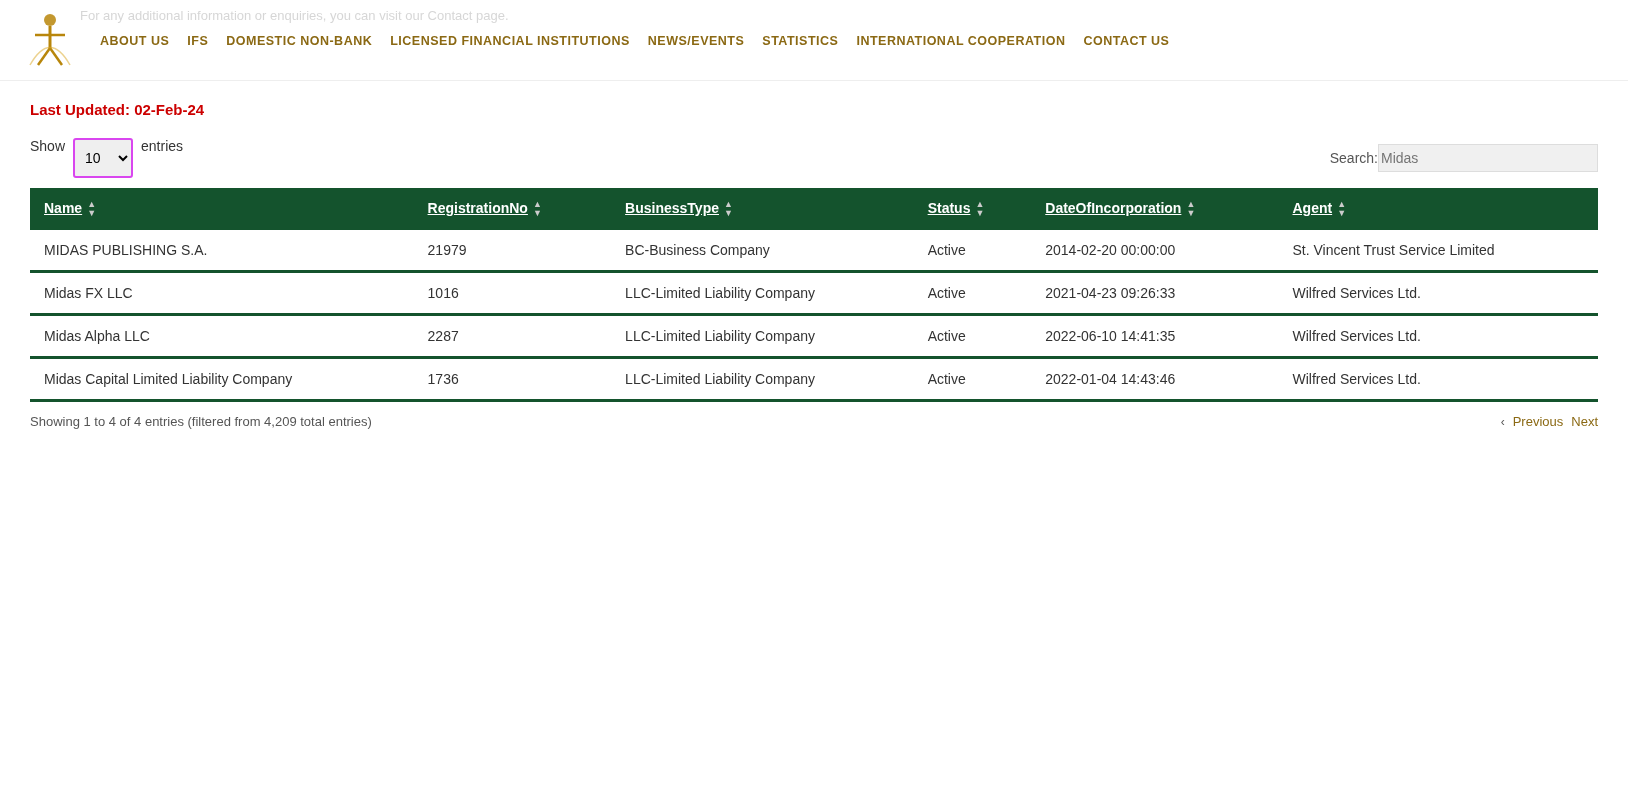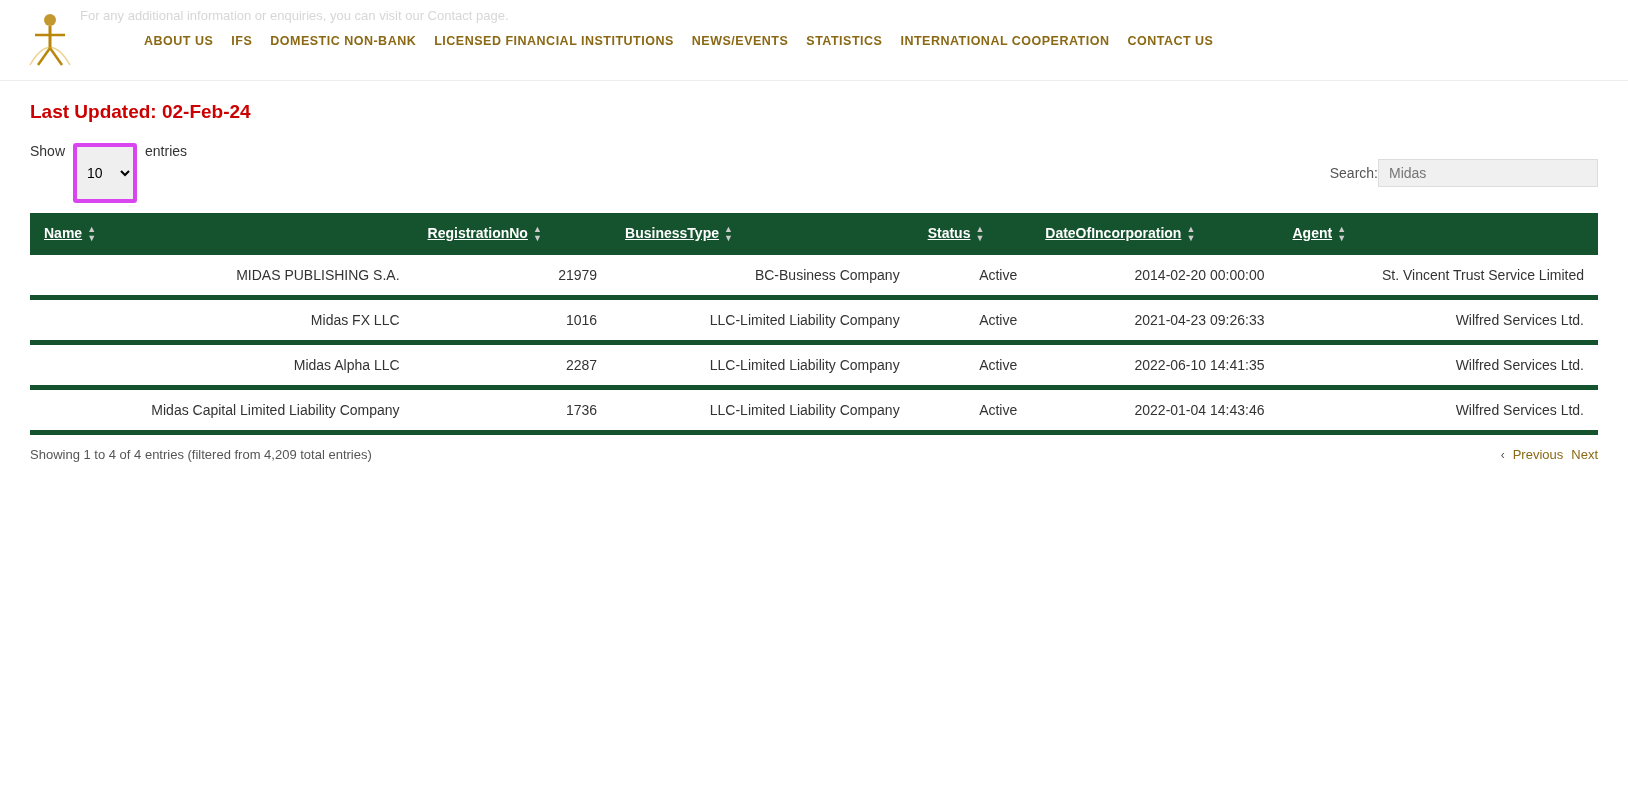--- a/index.html
+++ b/index.html
@@ -18,21 +18,20 @@
       width: 60px;
       height: 60px;
       margin-right: 20px;
       flex-shrink: 0;
     }
     .nav-links {
       display: flex;
       flex-wrap: wrap;
       gap: 10px 18px;
       list-style: none;
-      margin-left: 44px;
     }
     .nav-links li a {
       text-decoration: none;
       color: #8B6914;
       font-weight: bold;
       font-size: 12.5px;
       letter-spacing: 0.5px;
       text-transform: uppercase;
     }
 
@@ -47,54 +46,54 @@
       white-space: nowrap;
     }
 
     
     .main-content {
       padding: 20px 30px;
     }
 
     .last-updated {
       color: #cc0000;
-      font-size: 19px;
+      font-size: 15px;
       margin-bottom: 20px;
     }
     .last-updated span { font-weight: bold; }
 
     
     .table-controls {
       display: flex;
       align-items: center;
       justify-content: space-between;
       margin-bottom: 10px;
     }
     .show-entries {
       display: flex;
       gap: 8px;
       font-size: 14px;
     }
     .show-entries select {
-      border: 4px solid #d946ef;
-      padding: 17px 6px;
+      border: 2px solid #d946ef;
+      padding: 9px 6px;
       font-size: 14px;
       border-radius: 3px;
     }
     .search-box {
       display: flex;
       align-items: center;
       gap: 0;
       font-size: 14px;
       color: #555;
     }
     .search-box input {
       border: 1px solid #ddd;
       background: #f0f0f0;
-      padding: 5px 10px;
+      padding: 5px 2px;
       font-size: 14px;
       width: 220px;
       color: #a21caf;
     }
 
     
     table {
       width: 100%;
       border-collapse: collapse;
       font-size: 14px;
@@ -114,22 +113,21 @@
     thead th .sort-icons {
       display: inline-flex;
       flex-direction: column;
       margin-left: 5px;
       font-size: 9px;
       line-height: 1;
       vertical-align: middle;
       color: #ccc;
     }
     tbody tr {
-      border-bottom: 5px solid #14532d;
-      text-align: right;
+      border-bottom: 3px solid #14532d;
     }
     tbody tr:nth-child(odd) { background: #fff; }
     tbody tr:nth-child(even) { background: #fff; }
     tbody td {
       padding: 12px 14px;
       vertical-align: top;
       color: #333;
     }
 
     

